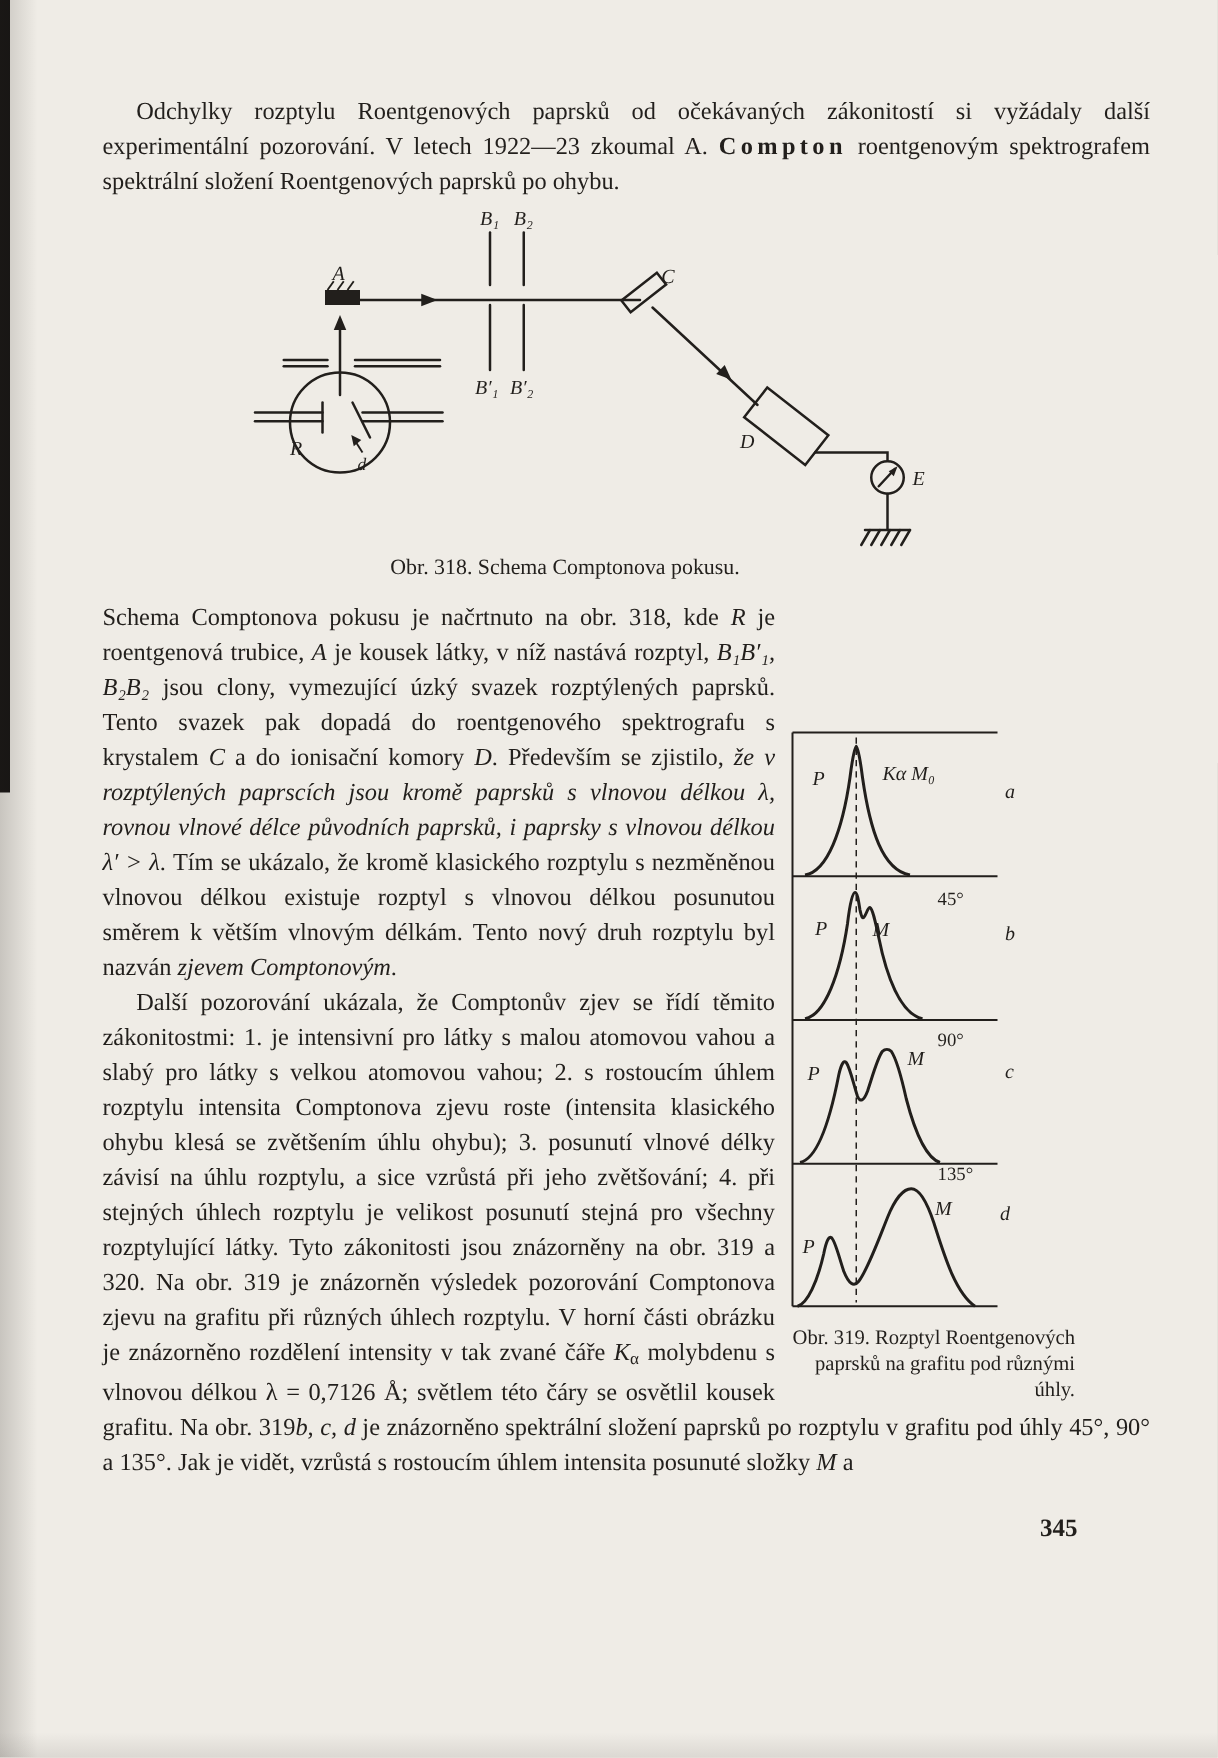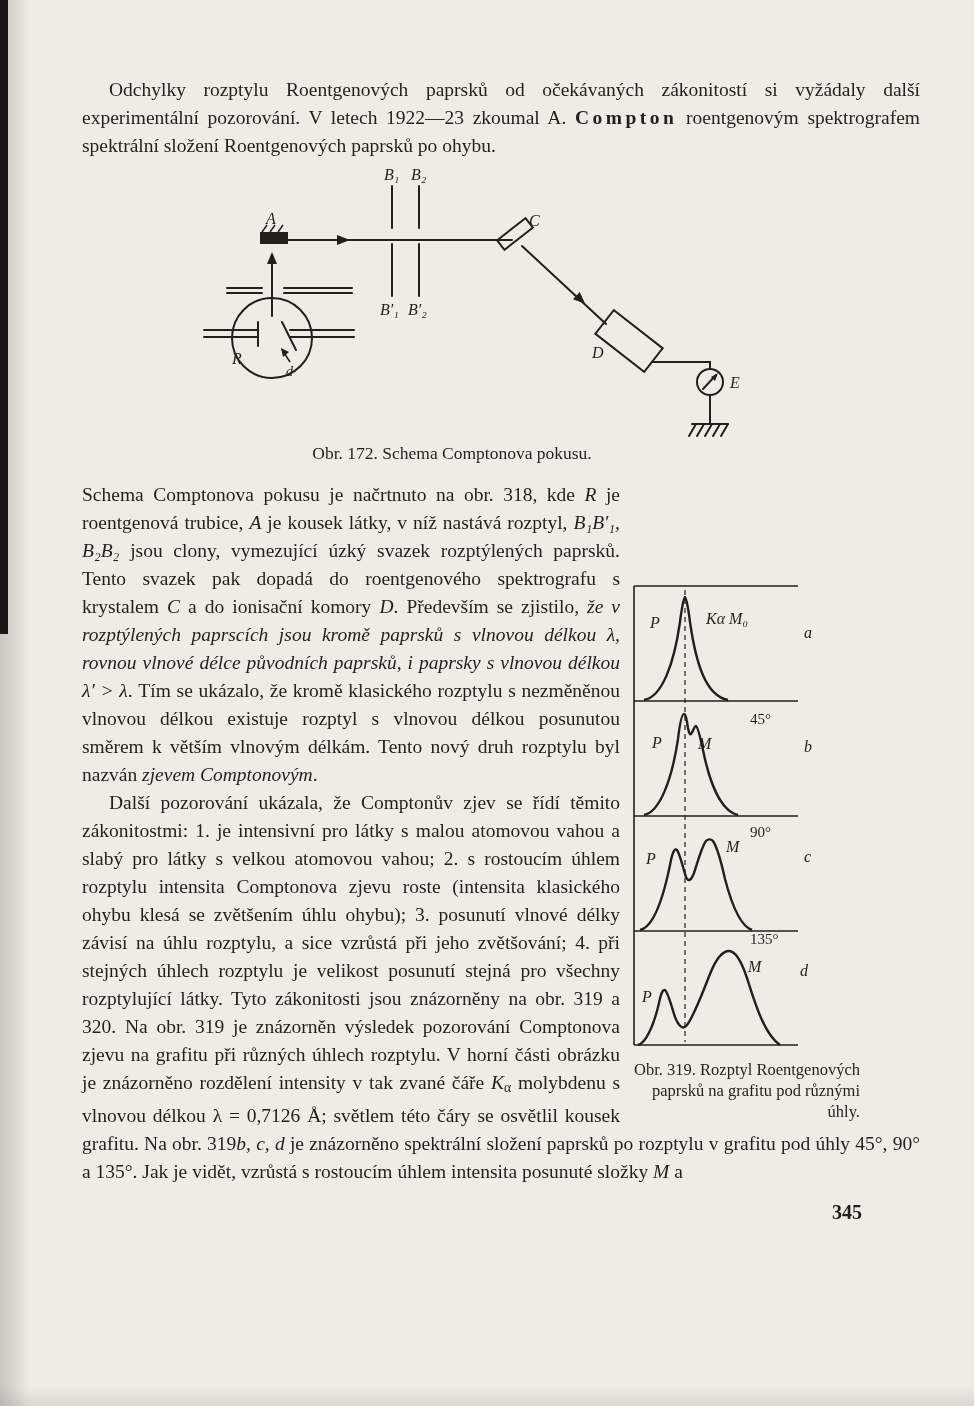--- a/index.html
+++ b/index.html
@@ -67,21 +67,21 @@
     display: block;
     width: 230px;
     margin: 12px 0 0 0;
     text-align: right;
     font-size: 16.5px;
     line-height: 21px;
   }
 
   .page-number {
     clear: both;
-    margin-top: 12px;
+    margin-top: 24px;
     padding-right: 58px;
     text-align: right;
     font-weight: 700;
     font-size: 20px;
   }
 
   svg text { font-family: "Liberation Serif", "DejaVu Serif", serif; }
 </style>
 </head>
 <body>
@@ -167,21 +167,21 @@
           <text x="198" y="149">B′₁</text>
           <text x="226" y="149">B′₂</text>
           <text x="84" y="58">A</text>
           <text x="347" y="60">C</text>
           <text x="410" y="192">D</text>
           <text x="548" y="222">E</text>
           <text x="50" y="198">R</text>
           <text x="104" y="210" font-size="14">d</text>
         </g>
       </svg>
-      <span class="fig318-caption">Obr. 172. Schema Comptonova pokusu.</span>
+      <span class="fig318-caption">Obr. 318. Schema Comptonova pokusu.</span>
     </div>
 
     <p class="para">
       <span class="fig319-float">
         <svg width="215" height="463" viewBox="0 0 215 463">
 
           <g stroke="#221f1c" stroke-width="1.6" fill="none">
             <line x1="4" y1="2" x2="4" y2="461"></line>
             <line x1="4" y1="2" x2="168" y2="2"></line>
             <line x1="4" y1="117" x2="168" y2="117"></line>

